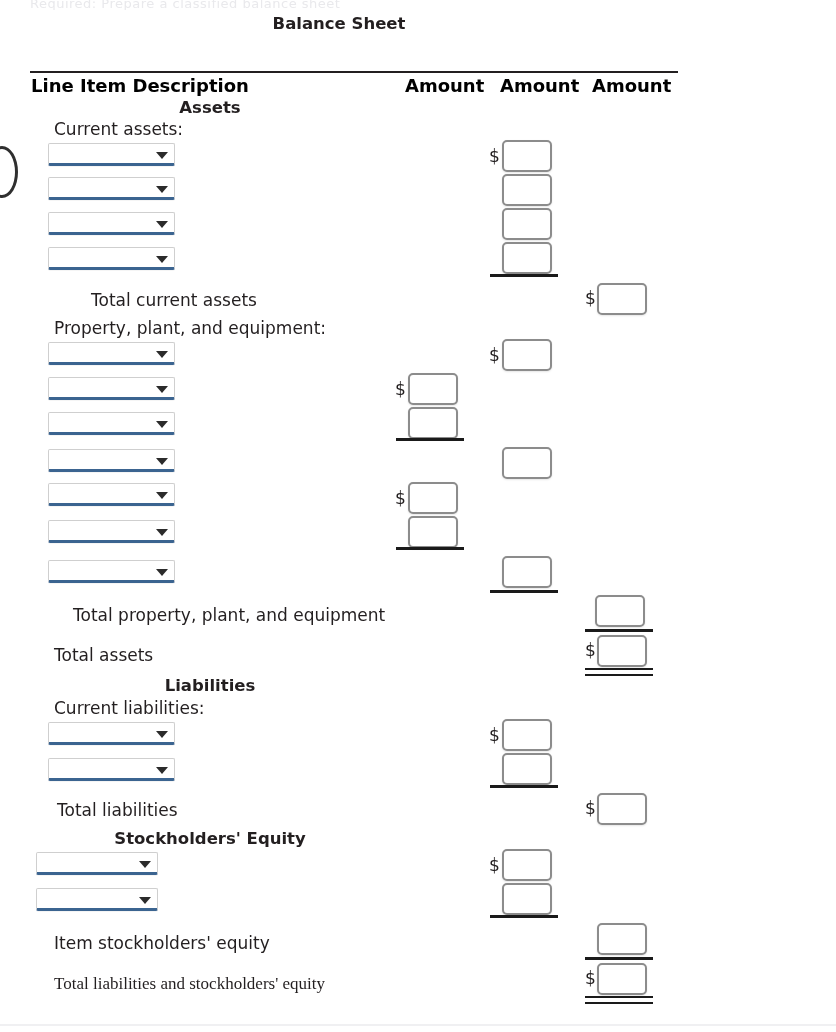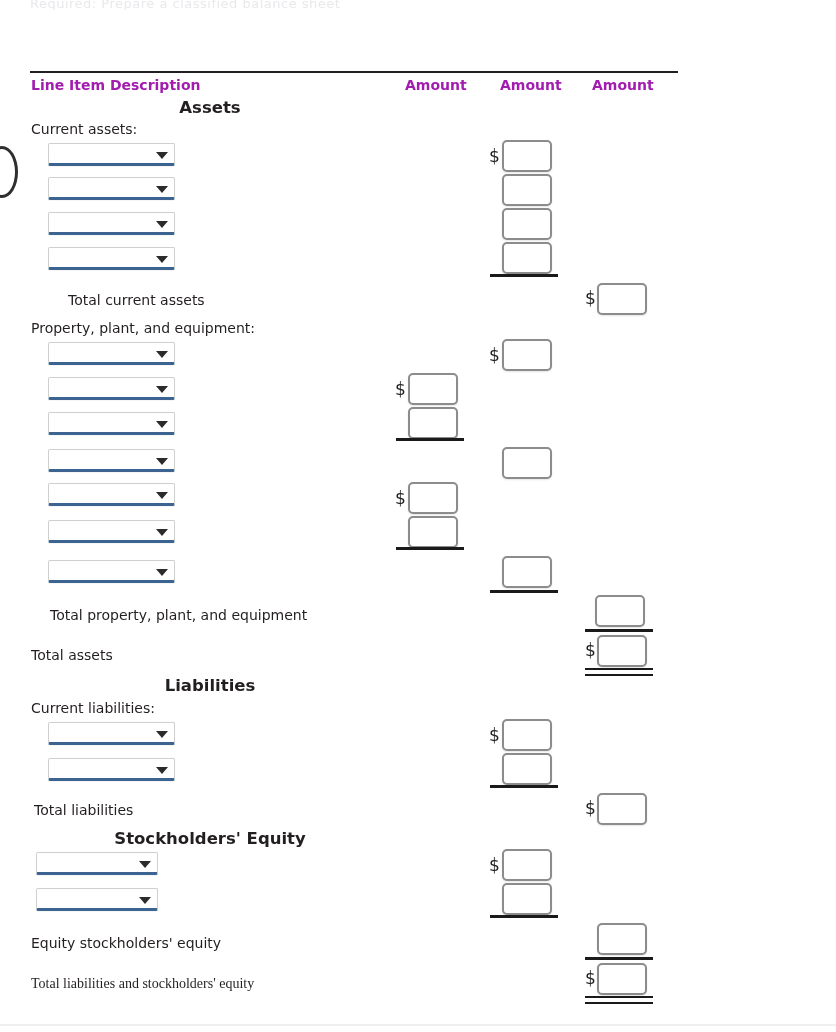--- a/index.html
+++ b/index.html
@@ -62,24 +62,24 @@
     top: 71px;
     width: 648px;
     height: 0;
     border-top: 2px solid #231f20;
   }
 
   .col-head {
     position: absolute;
     top: 76px;
     font-weight: bold;
-    font-size: 14px;
-    line-height: 19px;
-    white-space: nowrap;
-    color: #a21caf;
+    font-size: 18px;
+    line-height: 19px;
+    white-space: nowrap;
+    color: #000000;
   }
   .col-head.desc { left: 31px; }
   .col-head.amt1 { left: 405px; }
   .col-head.amt2 { left: 500px; }
   .col-head.amt3 { left: 592px; }
 
   
   .section-title {
     position: absolute;
     left: 0;
@@ -88,24 +88,25 @@
     font-weight: bold;
     font-size: 16.5px;
     line-height: 19px;
     white-space: nowrap;
     color: #231f20;
   }
 
   
   .row-label {
     position: absolute;
-    font-size: 14px;
-    line-height: 19px;
-    white-space: nowrap;
-    color: #231f20;
+    font-size: 17px;
+    line-height: 19px;
+    white-space: nowrap;
+    color: #231f20;
+    margin-left: 23px;
   }
 
   
   .dd {
     position: absolute;
     height: 23px;
     box-sizing: border-box;
     background: #ffffff;
     border: 1px solid #cfcfcf;
     border-bottom: 3px solid #3b6490;
@@ -189,20 +190,21 @@
   }
 </style>
 </head>
 <body>
 
 <div class="top-ghost">Required: Prepare a classified balance sheet</div>
 
 <div class="edge-arc"></div>
 
 <div class="stmt-head">
+  <div>Balance Sheet</div>
 </div>
 
 <div class="head-rule"></div>
 
 <div class="col-head desc">Line Item Description</div>
 <div class="col-head amt1">Amount</div>
 <div class="col-head amt2">Amount</div>
 <div class="col-head amt3">Amount</div>
 
 <div class="section-title" style="top:98px;">Assets</div>
@@ -362,21 +364,21 @@
 
 <div class="dollar" style="left:489px; top:856px;">$</div>
 <div class="amt" style="left:502px; top:849px;">
   <span class="amt-value"></span>
 </div>
 <div class="amt" style="left:502px; top:883px;">
   <span class="amt-value"></span>
 </div>
 <div class="rule" style="left:490px; top:915px; width:68px;"></div>
 
-<div class="row-label" style="left:31px; top:934px;">Equity stockholders' equity</div>
+<div class="row-label" style="left:31px; top:934px;">Item stockholders' equity</div>
 <div class="amt" style="left:597px; top:923px;">
   <span class="amt-value"></span>
 </div>
 <div class="rule" style="left:585px; top:957px; width:68px;"></div>
 
 <div class="row-label" style="left:31px; top:974px;font-family:Liberation Serif, serif;">Total liabilities and stockholders' equity</div>
 <div class="dollar" style="left:585px; top:969px;">$</div>
 <div class="amt" style="left:597px; top:963px;">
   <span class="amt-value"></span>
 </div>

